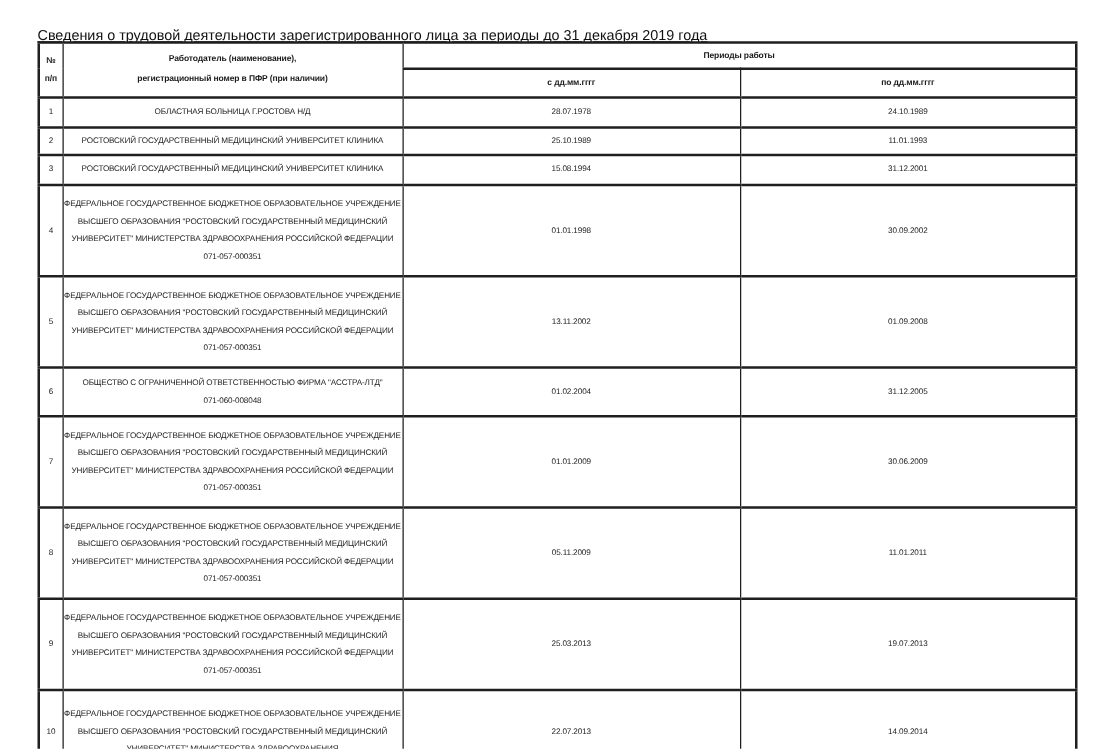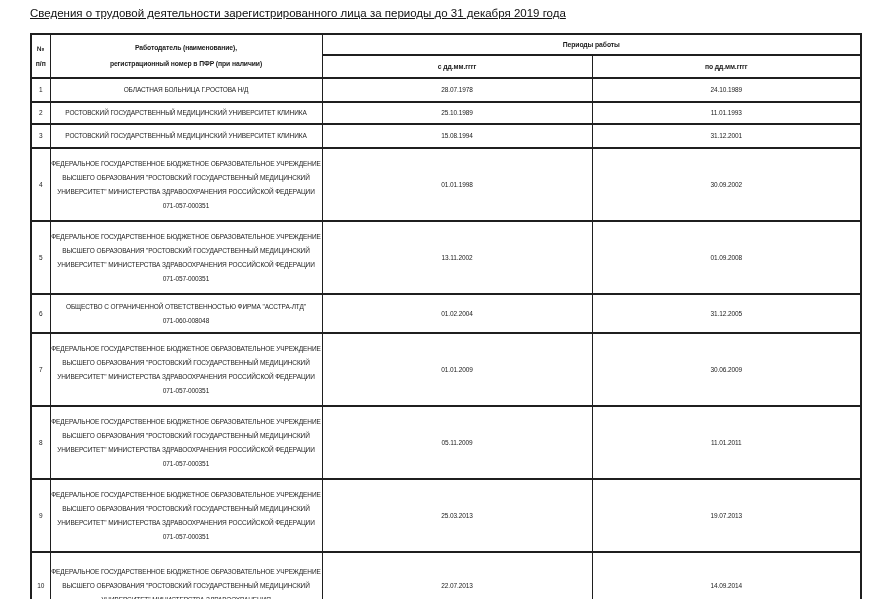--- a/index.html
+++ b/index.html
@@ -10,21 +10,21 @@
   body {
     width: 883px;
     height: 599px;
     overflow: hidden;
     position: relative;
     font-family: "Liberation Sans", sans-serif;
     color: #1b1b1b;
   }
   .doc-title {
     position: absolute;
-    top: 7px;
+    top: 23px;
     left: 30px;
     font-size: 11.5px;
     color: #111;
     white-space: nowrap;
     text-decoration: underline;
   }
   .table-wrap {
     position: absolute;
     top: 33px;
     left: 30px;

